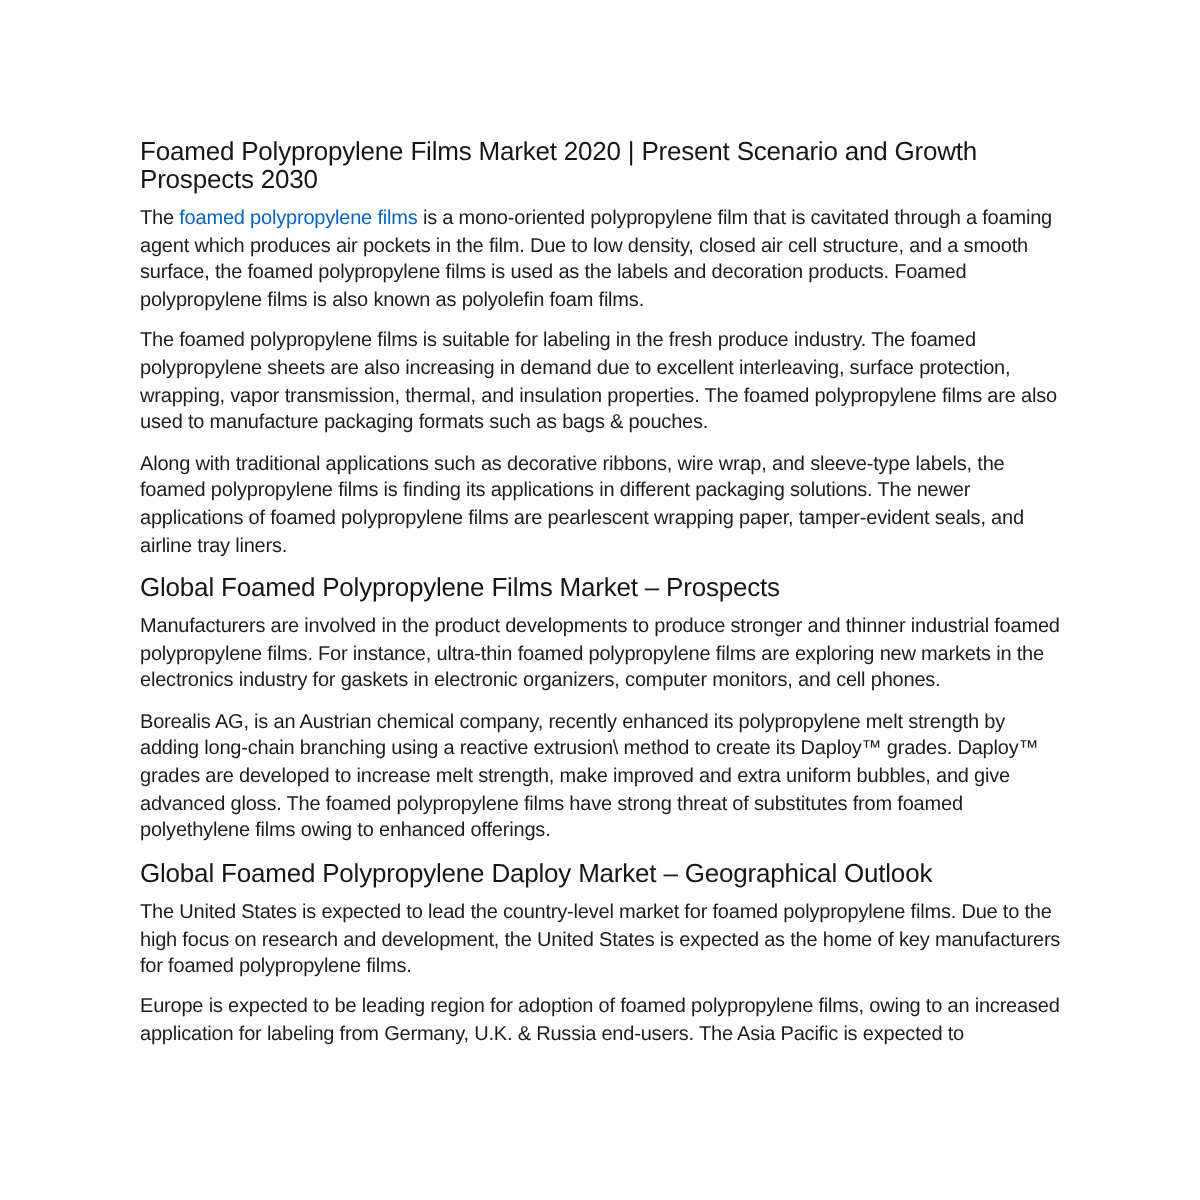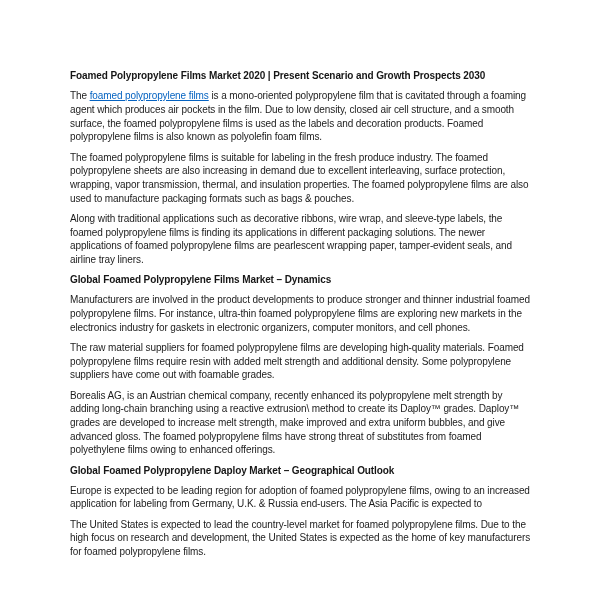--- a/index.html
+++ b/index.html
@@ -19,55 +19,53 @@
     height: 600px;
     padding: 69px 69px 0 70px;
     background: #ffffff;
     color: #1c1c1c;
     font-size: 10px;
     line-height: 13.7px;
     letter-spacing: -0.1px;
     overflow: hidden;
   }
   .page h1, .page h2 {
-    font-size: 10px;
+    font-size: 13px;
     line-height: 13.7px;
-    font-weight: 700;
+    font-weight: 400;
     color: #161616;
     margin: 0 0 6.5px 0;
   }
   .page p {
     margin: 0 0 6.5px 0;
   }
   .doc-link {
     color: #0563c1;
-    text-decoration: underline;
     cursor: pointer;
   }
 </style>
 </head>
 <body>
 
 <div class="page">
 
   <h1>Foamed Polypropylene Films Market 2020 | Present Scenario and Growth Prospects 2030</h1>
 
   <p><span>The </span><a class="doc-link">foamed polypropylene films</a><span> is a mono-oriented polypropylene film that is cavitated through a foaming agent which produces air pockets in the film. Due to low density, closed air cell structure, and a smooth surface, the foamed polypropylene films is used as the labels and decoration products. Foamed polypropylene films is also known as polyolefin foam films.</span></p>
 
   <p>The foamed polypropylene films is suitable for labeling in the fresh produce industry. The foamed polypropylene sheets are also increasing in demand due to excellent interleaving, surface protection, wrapping, vapor transmission, thermal, and insulation properties. The foamed polypropylene films are also used to manufacture packaging formats such as bags &amp; pouches.</p>
 
   <p>Along with traditional applications such as decorative ribbons, wire wrap, and sleeve-type labels, the foamed polypropylene films is finding its applications in different packaging solutions. The newer applications of foamed polypropylene films are pearlescent wrapping paper, tamper-evident seals, and airline tray liners.</p>
 
-  <h2>Global Foamed Polypropylene Films Market – Dynamics</h2>
+  <h2>Global Foamed Polypropylene Films Market – Prospects</h2>
 
   <p>Manufacturers are involved in the product developments to produce stronger and thinner industrial foamed polypropylene films. For instance, ultra-thin foamed polypropylene films are exploring new markets in the electronics industry for gaskets in electronic organizers, computer monitors, and cell phones.</p>
 
-  <p>The raw material suppliers for foamed polypropylene films are developing high-quality materials. Foamed polypropylene films require resin with added melt strength and additional density. Some polypropylene suppliers have come out with foamable grades.</p>
 
   <p>Borealis AG, is an Austrian chemical company, recently enhanced its polypropylene melt strength by adding long-chain branching using a reactive extrusion\ method to create its Daploy™ grades. Daploy™ grades are developed to increase melt strength, make improved and extra uniform bubbles, and give advanced gloss. The foamed polypropylene films have strong threat of substitutes from foamed polyethylene films owing to enhanced offerings.</p>
 
   <h2>Global Foamed Polypropylene Daploy Market – Geographical Outlook</h2>
 
+  <p>The United States is expected to lead the country-level market for foamed polypropylene films. Due to the high focus on research and development, the United States is expected as the home of key manufacturers for foamed polypropylene films.</p>
+
   <p>Europe is expected to be leading region for adoption of foamed polypropylene films, owing to an increased application for labeling from Germany, U.K. &amp; Russia end-users. The Asia Pacific is expected to</p>
-
-  <p>The United States is expected to lead the country-level market for foamed polypropylene films. Due to the high focus on research and development, the United States is expected as the home of key manufacturers for foamed polypropylene films.</p>
 
 </div>
 
 </body></html>

